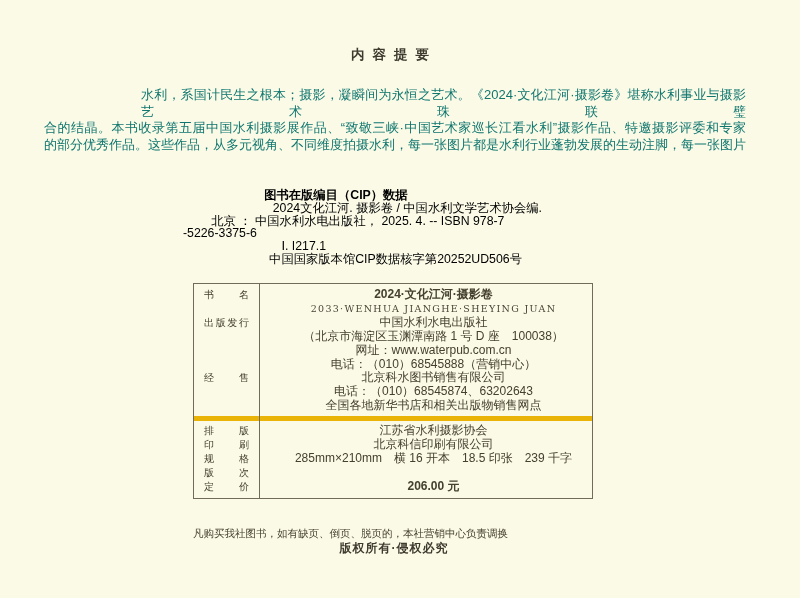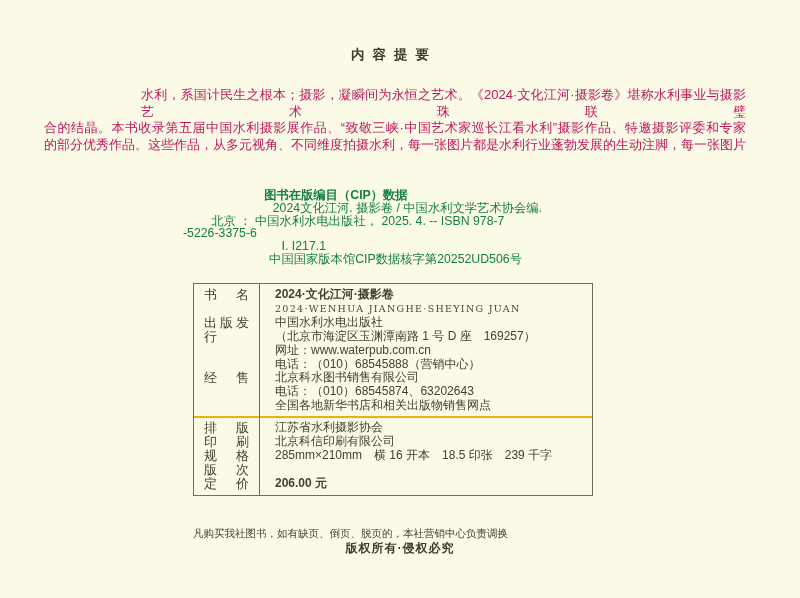--- a/index.html
+++ b/index.html
@@ -22,53 +22,53 @@
     text-align: center;
     font-size: 13.5px; font-weight: bold;
     letter-spacing: 8px;
     color: #3e3a2e;
   }
 
   
   .summary-para {
     position: absolute; top: 87px; left: 44px; width: 702px;
     font-size: 13px; line-height: 16.6px;
-    color: #be185d;
+    color: #0f766e;
   }
   .sline { text-align: justify; text-align-last: justify; }
   .sline.first { padding-left: 97px; }
   .sline.last { text-align-last: left; }
 
   
   .cip-block {
     position: absolute; top: 189px; left: 183px; width: 420px;
     font-size: 12.3px; line-height: 12.8px;
-    color: #15803d;
+    color: #000000;
     white-space: pre;
   }
   .cip-line.b { font-weight: bold; }
 
   
   .colophon-table {
     position: absolute; top: 283px; left: 193px; width: 400px;
     border: 1px solid #716c5a;
     font-size: 12px;
     color: #45402f;
     box-sizing: border-box;
   }
   .tsection { padding: 4px 0 3px 0; }
-  .tsection + .tsection { border-top: 2px solid #eab308; padding: 3px 0 4px 0; }
+  .tsection + .tsection { border-top: 5px solid #eab308; padding: 3px 0 4px 0; }
   .trow { display: flex; align-items: flex-start; }
   .tlabel {
     flex: none; width: 45px; padding: 0 10px;
     text-align: justify; text-align-last: justify;
     line-height: 13.9px;
-    font-size: 13px;
+    font-size: 10px;
   }
-  .tcontent { flex: 1; padding-left: 16px; min-width: 0; }
+  .tcontent { flex: 1; padding-left: 16px; min-width: 0; text-align: center; }
   .tline { line-height: 13.9px; }
   .tline.bold { font-weight: bold; }
   .tline.pinyin {
     font-family: "DejaVu Serif", "Liberation Serif", serif;
     font-size: 9.5px; letter-spacing: 1.3px; line-height: 13.9px;
     color: #4a4537;
   }
   .vrule {
     position: absolute; left: 65px; top: 0; bottom: 0;
     width: 1px; background: #716c5a;
@@ -77,21 +77,21 @@
   
   .footer-notice {
     position: absolute; top: 527px; left: 193px; width: 400px;
     text-align: left;
     font-size: 10.5px;
     font-family: "Liberation Serif", "DejaVu Serif", serif;
     color: #45402f;
     white-space: nowrap;
   }
   .footer-copyright {
-    position: absolute; top: 540px; left: 200px; width: 400px;
+    position: absolute; top: 540px; left: 194px; width: 400px;
     text-align: center;
     font-size: 12px; font-weight: bold; letter-spacing: 1px;
     color: #3e3a2e;
   }
 </style>
 </head>
 <body>
 
 <div class="page">
 
@@ -104,28 +104,28 @@
     </div>
 
   <div class="cip-block"><div class="cip-line b" style="padding-left: 6.6em;">图书在版编目（CIP）数据</div><div class="cip-line" style="padding-left: 7.3em;">2024文化江河. 摄影卷 / 中国水利文学艺术协会编.</div><div class="cip-line" style="padding-left: 2.3em;">北京 ： 中国水利水电出版社， 2025. 4. -- ISBN 978-7</div><div class="cip-line" style="padding-left: 0em;">-5226-3375-6</div><div class="cip-line" style="padding-left: 8em;">Ⅰ. I217.1</div><div class="cip-line" style="padding-left: 7em;">中国国家版本馆CIP数据核字第20252UD506号</div></div>
 
   <div class="colophon-table">
       <div class="tsection">
         <div class="trow">
           <div class="tlabel">书名</div>
           <div class="tcontent">
             <div class="tline bold">2024·文化江河·摄影卷</div>
-            <div class="tline pinyin">2024·WENHUA JIANGHE·SHEYING JUAN</div>
+            <div class="tline pinyin">2033·WENHUA JIANGHE·SHEYING JUAN</div>
           </div>
         </div>
         <div class="trow">
           <div class="tlabel">出版发行</div>
           <div class="tcontent">
             <div class="tline">中国水利水电出版社</div>
-            <div class="tline">（北京市海淀区玉渊潭南路 1 号 D 座　169257）</div>
+            <div class="tline">（北京市海淀区玉渊潭南路 1 号 D 座　100038）</div>
             <div class="tline">网址：www.waterpub.com.cn</div>
             <div class="tline">电话：（010）68545888（营销中心）</div>
           </div>
         </div>
         <div class="trow">
           <div class="tlabel">经售</div>
           <div class="tcontent">
             <div class="tline">北京科水图书销售有限公司</div>
             <div class="tline">电话：（010）68545874、63202643</div>
             <div class="tline">全国各地新华书店和相关出版物销售网点</div>

